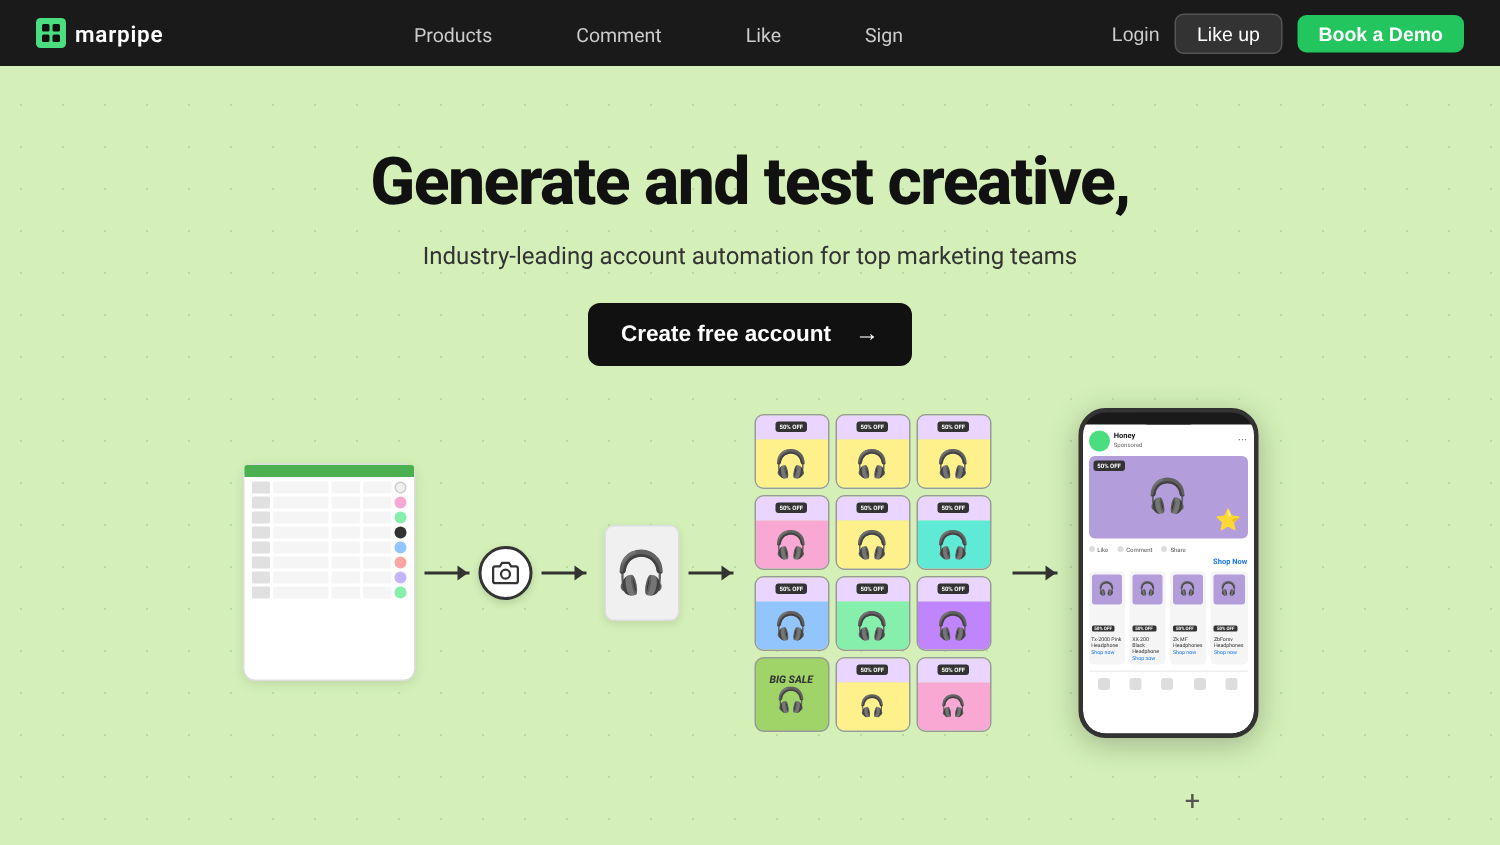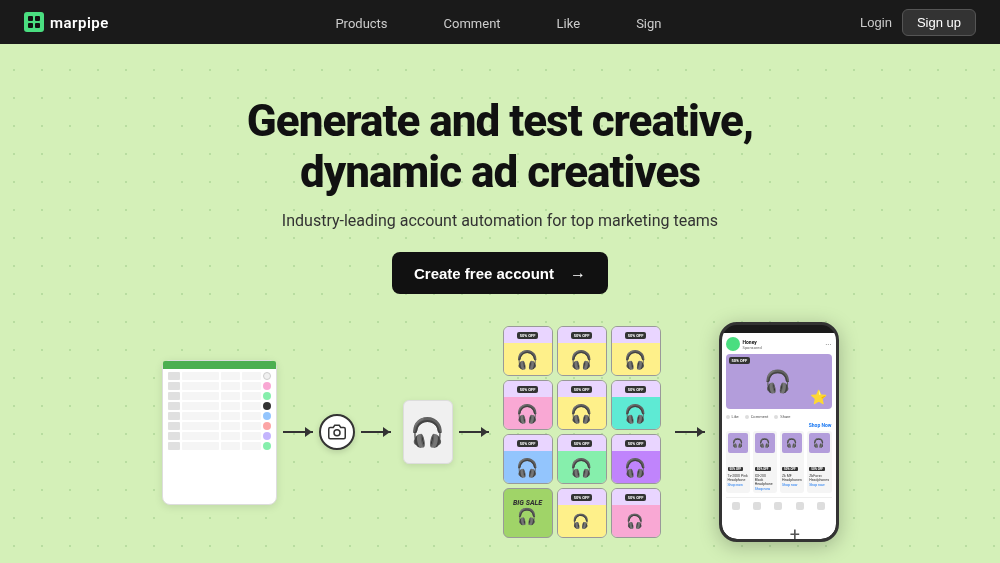--- a/index.html
+++ b/index.html
@@ -467,28 +467,28 @@
     <span class="nav-logo-text">marpipe</span>
   </div>
   <ul class="nav-links">
     <li><a>Products</a></li>
     <li><a>Comment</a></li>
     <li><a>Like</a></li>
     <li><a>Sign</a></li>
   </ul>
   <div class="nav-actions">
     <button class="nav-login">Login</button>
-    <button class="nav-signup">Sign up</button>
+    <button class="nav-signup">Like up</button>
+    <button class="nav-book-demo">Book a Demo</button>
   </div>
 </nav>
 
 <div class="hero">
   <h1 class="hero-title">
     <span>Generate and test creative,</span><br>
-    <span>dynamic ad creatives</span>
   </h1>
   <p class="hero-subtitle">Industry-leading account automation for top marketing teams</p>
   <button class="hero-cta">
     <span>Create free account</span>
     <span class="hero-cta-arrow">→</span>
   </button>
 </div>
 
 <div class="illustration">
 

